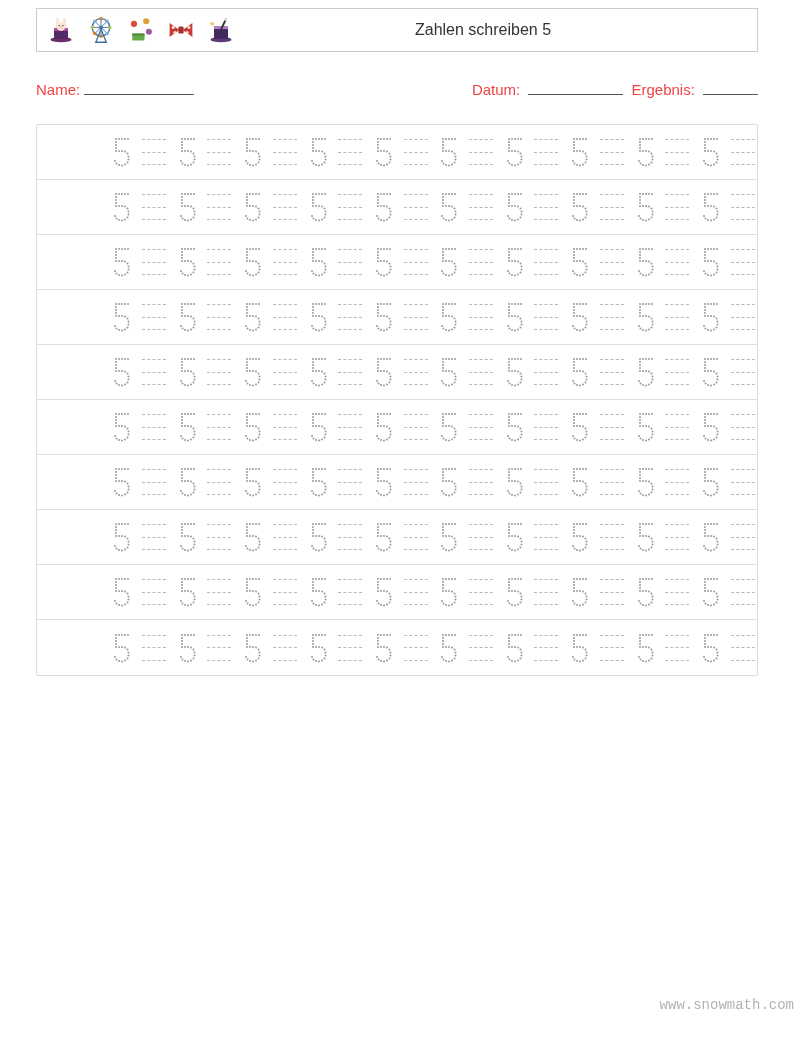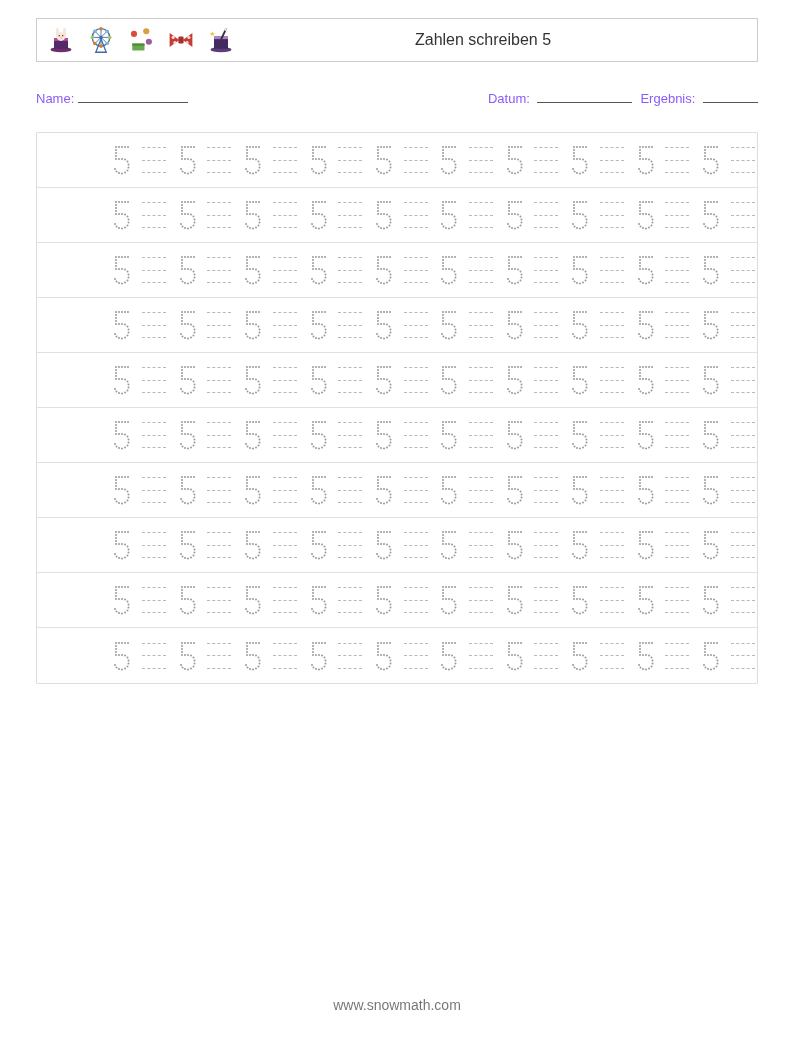--- a/index.html
+++ b/index.html
@@ -5,21 +5,21 @@
   * { box-sizing: border-box; margin: 0; padding: 0; }
   body {
     width: 794px;
     height: 1053px;
     background: #ffffff;
     font-family: Arial, Helvetica, sans-serif;
     color: #333333;
     position: relative;
   }
   .page {
-    padding: 18px 36px 0 36px;
+    padding: 8px 36px 0 36px;
     border-radius: 9px;
   }
   .header-box {
     border: 1px solid #cccccc;
     height: 44px;
     display: flex;
     align-items: center;
     padding: 0 10px;
     gap: 14px;
   }
@@ -33,22 +33,22 @@
     flex: 1;
     text-align: center;
     font-size: 16px;
     color: #333;
     padding-right: 30px;
   }
   .meta-row {
     display: flex;
     align-items: baseline;
     margin-top: 28px;
-    font-size: 13px;
-    color: #8b5cf6;
+    font-size: 15px;
+    color: #ef4444;
   }
   .meta-left { display: flex; align-items: baseline; }
   .meta-spacer { flex: 1; }
   .meta-right { display: flex; align-items: baseline; gap: 8px; }
   .blank-line {
     display: inline-block;
     border-bottom: 1px solid #555;
     height: 1em;
     margin-left: 4px;
   }
@@ -91,24 +91,25 @@
     width: 100%;
   }
 
   .digit-svg { width: 22px; height: 34px; }
 
   .footer {
     position: absolute;
     bottom: 40px;
     left: 0;
     width: 100%;
-    text-align: center;
+    text-align: right;
     font-size: 14px;
-    color: #000000;
+    color: #737373;
     opacity: 0.55;
+    font-family: Liberation Mono, monospace;
   }
 </style>
 </head>
 <body>
 
 <div class="page">
   <div class="header-box">
     <div class="icons-group">
 
       <svg class="icon" viewBox="0 0 32 32">

